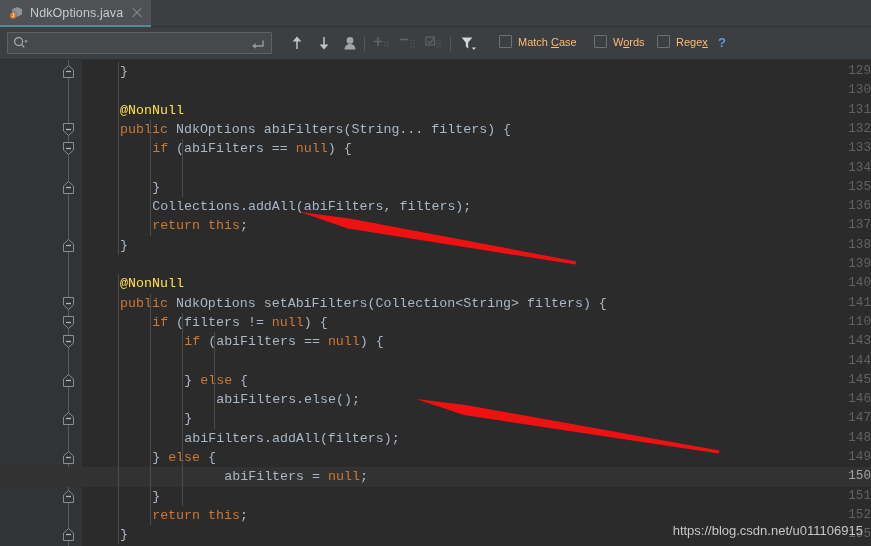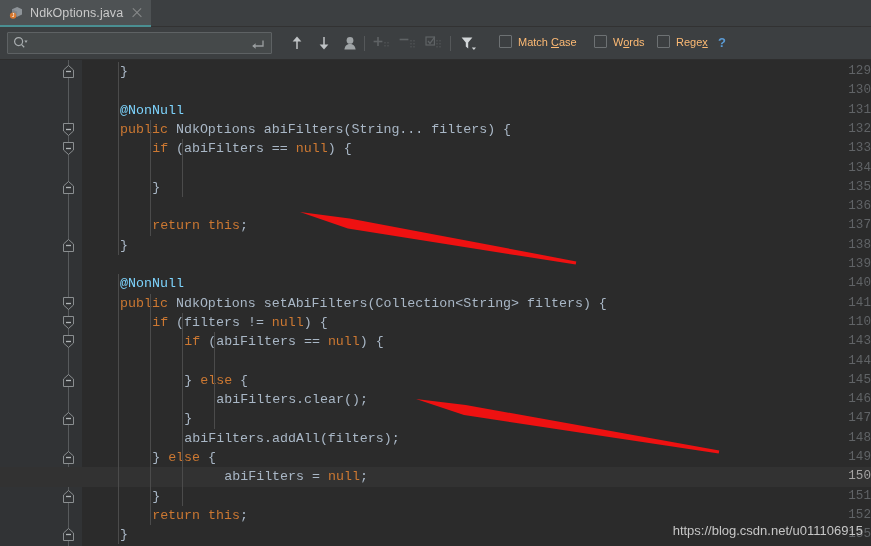--- a/index.html
+++ b/index.html
@@ -181,21 +181,21 @@
   .code {
     position: absolute; left: 0; top: 0;
     font-family: "Liberation Mono", monospace;
     font-size: 13.3px;
     line-height: 19.3px;
     color: #a9b7c6;
     white-space: pre;
     padding-left: 3px;
   }
   .kw   { color: #cc7832; }
-  .anno { color: #7dd3fc; }
+  .anno { color: #fde047; }
   .num  { color: #6897bb; }
   .punc { color: #a9b7c6; }
 
   
   .guide {
     position: absolute;
     width: 1px;
     background: #4b4b4b;
   }
 
@@ -365,20 +365,21 @@
         </div>
         <div class="row" style="top: 98.5px;">
           <div class="ln">134</div>
         </div>
         <div class="row" style="top: 117.8px;">
           <div class="ln">135</div>
           <div class="code" style="left: 149.16px;"><span class="punc">}</span></div>
         </div>
         <div class="row" style="top: 137.1px;">
           <div class="ln">136</div>
+          <div class="code" style="left: 149.16px;"><span class="punc">Collections.addAll(abiFilters, filters);</span></div>
         </div>
         <div class="row" style="top: 156.4px;">
           <div class="ln">137</div>
           <div class="code" style="left: 149.16px;"><span class="kw">return</span><span class="punc"> </span><span class="kw">this</span><span class="punc">;</span></div>
         </div>
         <div class="row" style="top: 175.7px;">
           <div class="ln">138</div>
           <div class="code" style="left: 117.08px;"><span class="punc">}</span></div>
         </div>
         <div class="row" style="top: 195px;">
@@ -403,21 +404,21 @@
         </div>
         <div class="row" style="top: 291.5px;">
           <div class="ln">144</div>
         </div>
         <div class="row" style="top: 310.8px;">
           <div class="ln">145</div>
           <div class="code" style="left: 181.24px;"><span class="punc">} </span><span class="kw">else</span><span class="punc"> {</span></div>
         </div>
         <div class="row" style="top: 330.1px;">
           <div class="ln">146</div>
-          <div class="code" style="left: 213.32px;"><span class="punc">abiFilters.clear();</span></div>
+          <div class="code" style="left: 213.32px;"><span class="punc">abiFilters.else();</span></div>
         </div>
         <div class="row" style="top: 349.4px;">
           <div class="ln">147</div>
           <div class="code" style="left: 181.24px;"><span class="punc">}</span></div>
         </div>
         <div class="row" style="top: 368.7px;">
           <div class="ln">148</div>
           <div class="code" style="left: 181.24px;"><span class="punc">abiFilters.addAll(filters);</span></div>
         </div>
         <div class="row" style="top: 388px;">

